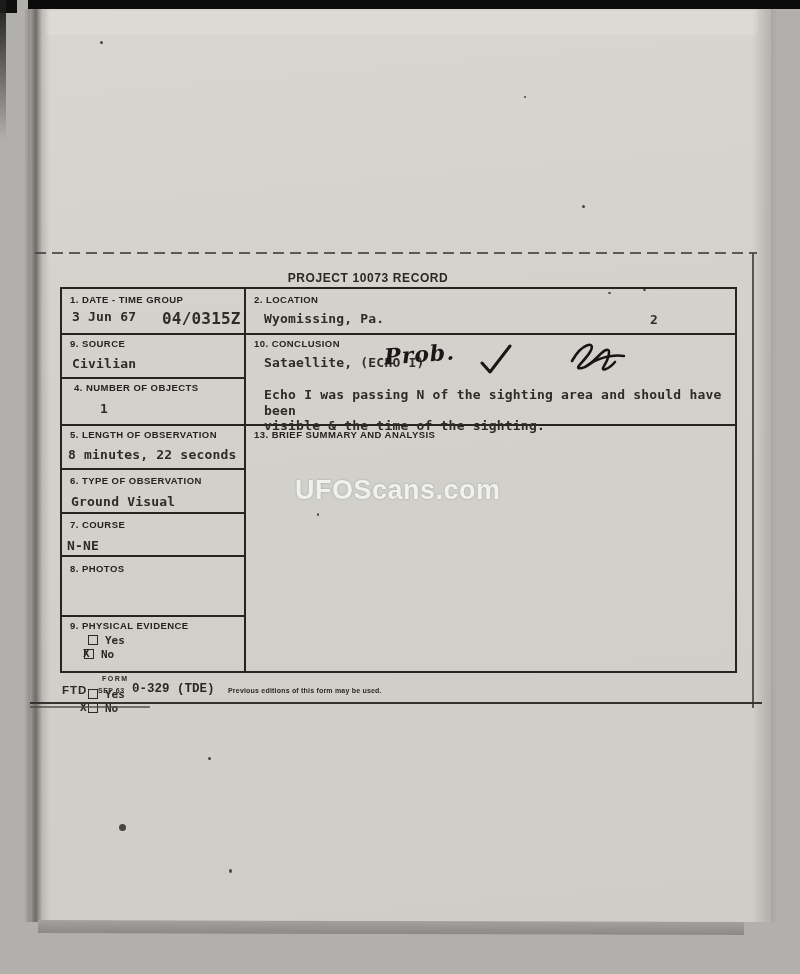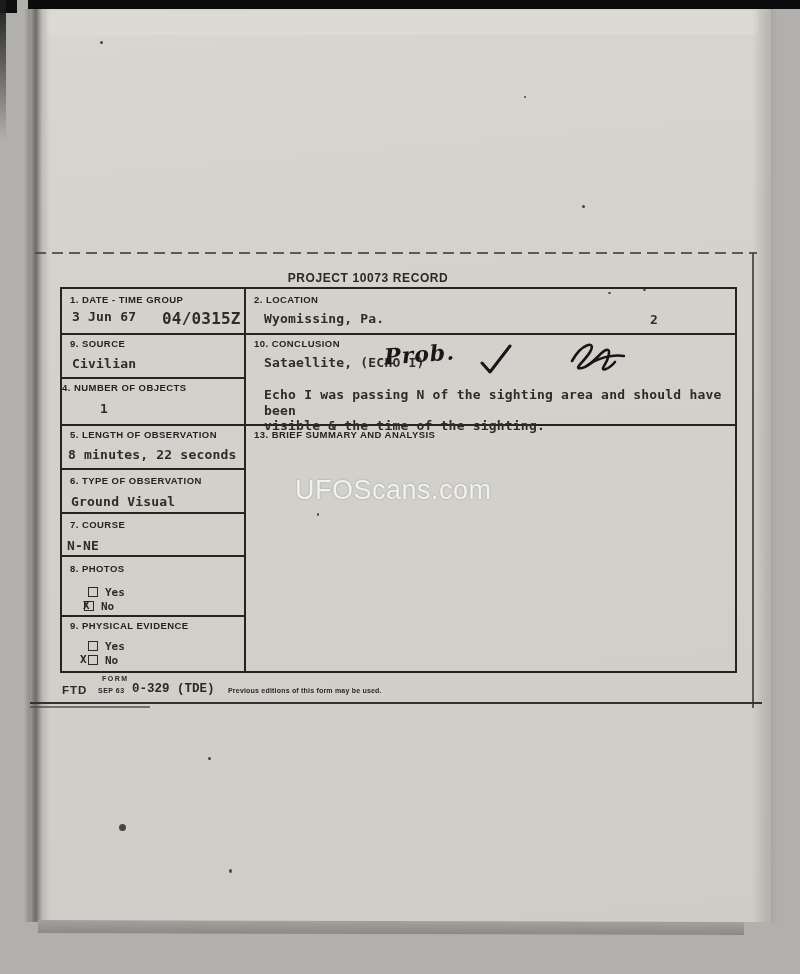--- a/index.html
+++ b/index.html
@@ -32,32 +32,32 @@
   .form{position:absolute;left:60px;top:287px;width:677px;height:386px;border:2px solid #26241f;box-sizing:border-box;}
   .vdiv{position:absolute;left:182px;top:0;width:2px;height:100%;background:#26241f;}
   .hline{position:absolute;left:0;height:2px;background:#26241f;}
   .hline.full{width:100%;}
   .hline.left{width:184px;}
   .lbl{position:absolute;font-size:9.5px;font-weight:bold;letter-spacing:.45px;color:#242321;white-space:nowrap;}
   .val{position:absolute;font-family:"DejaVu Sans Mono",monospace;font-weight:bold;font-size:13px;
        color:#2e2c29;white-space:pre-wrap;letter-spacing:.2px;}
   .multi{line-height:15.5px;}
   
-  .optrow{position:absolute;font-family:"DejaVu Sans Mono",monospace;font-weight:bold;font-size:11px;color:#2b2a27;}
+  .optrow{position:absolute;font-family:"DejaVu Sans Mono",monospace;font-weight:bold;font-size:11px;color:#2b2a27;margin-top:48px;}
   .cb{display:inline-block;width:8px;height:8px;border:1.6px solid #2b2a27;vertical-align:-1px;
       margin-right:7px;position:relative;}
   .cb .mark{position:absolute;left:-2px;top:-3px;font-size:11px;font-weight:bold;color:#222120;
             font-family:"DejaVu Sans Mono",monospace;}
   .cb .mark.outside{left:-9px;}
   
   .handwriting{position:absolute;left:322px;top:50px;width:280px;height:46px;}
   .hand-prob{position:absolute;left:0;top:2px;font-family:"DejaVu Serif",serif;font-style:italic;
              font-weight:bold;font-size:22px;color:#191817;transform:rotate(-4deg);letter-spacing:1px;}
   
-  .watermark{position:absolute;left:295px;top:475px;font-size:27px;font-weight:normal;letter-spacing:.5px;
+  .watermark{position:absolute;left:295px;top:475px;font-size:27px;font-weight:bold;letter-spacing:.5px;
              color:rgba(255,255,255,.85);text-shadow:0 0 2px rgba(110,110,108,.6);}
   
   .footer{position:absolute;left:60px;top:674px;width:600px;height:26px;font-weight:bold;color:#2a2927;}
   .f-agency{position:absolute;left:2px;top:10px;font-size:11.5px;letter-spacing:1px;}
   .f-formword{position:absolute;left:42px;top:1px;font-size:7px;letter-spacing:1.5px;}
   .f-sep{position:absolute;left:38px;top:13px;font-size:7px;letter-spacing:.5px;}
   .f-number{position:absolute;left:72px;top:8px;font-size:12.5px;font-family:Liberation Mono, monospace;}
   .f-note{position:absolute;left:168px;top:13px;font-size:7px;letter-spacing:.2px;}
   
   .speck{position:absolute;border-radius:50%;background:#47453f;}
@@ -109,21 +109,21 @@
       <svg width="280" height="46">
         <path d="M98,24 L106,33 L126,7" stroke="#17161,5" fill="none"></path>
         <path d="M98,24 L106,33 L126,7" stroke="#171615" stroke-width="3" fill="none" stroke-linecap="round" stroke-linejoin="round"></path>
         <path d="M188,22 C198,4 213,1 206,13 C200,23 188,31 198,29 C208,27 216,13 222,11 C228,9 224,21 220,27 C216,33 224,31 231,23" stroke="#171615" stroke-width="2.6" fill="none" stroke-linecap="round"></path>
         <path d="M204,26 C214,19 228,15 240,17" stroke="#171615" stroke-width="2.4" fill="none" stroke-linecap="round"></path>
       </svg>
     </div>
     <div class="val multi" style="left:202px;top:98px">Echo I was passing N of the sighting area and should have been
 visible &amp; the time of the sighting.</div>
 
-    <div class="lbl" style="left:0;top:93px">4. NUMBER OF OBJECTS</div>
+    <div class="lbl" style="left:12px;top:93px">4. NUMBER OF OBJECTS</div>
     <div class="val" style="left:38px;top:112px">1</div>
 
     <div class="lbl" style="left:8px;top:140px">5. LENGTH OF OBSERVATION</div>
     <div class="val" style="left:6px;top:158px">8 minutes, 22 seconds</div>
 
     <div class="lbl" style="left:192px;top:140px">13. BRIEF SUMMARY AND ANALYSIS</div>
 
     <div class="lbl" style="left:8px;top:186px">6. TYPE OF OBSERVATION</div>
     <div class="val" style="left:9px;top:205px">Ground Visual</div>
 

